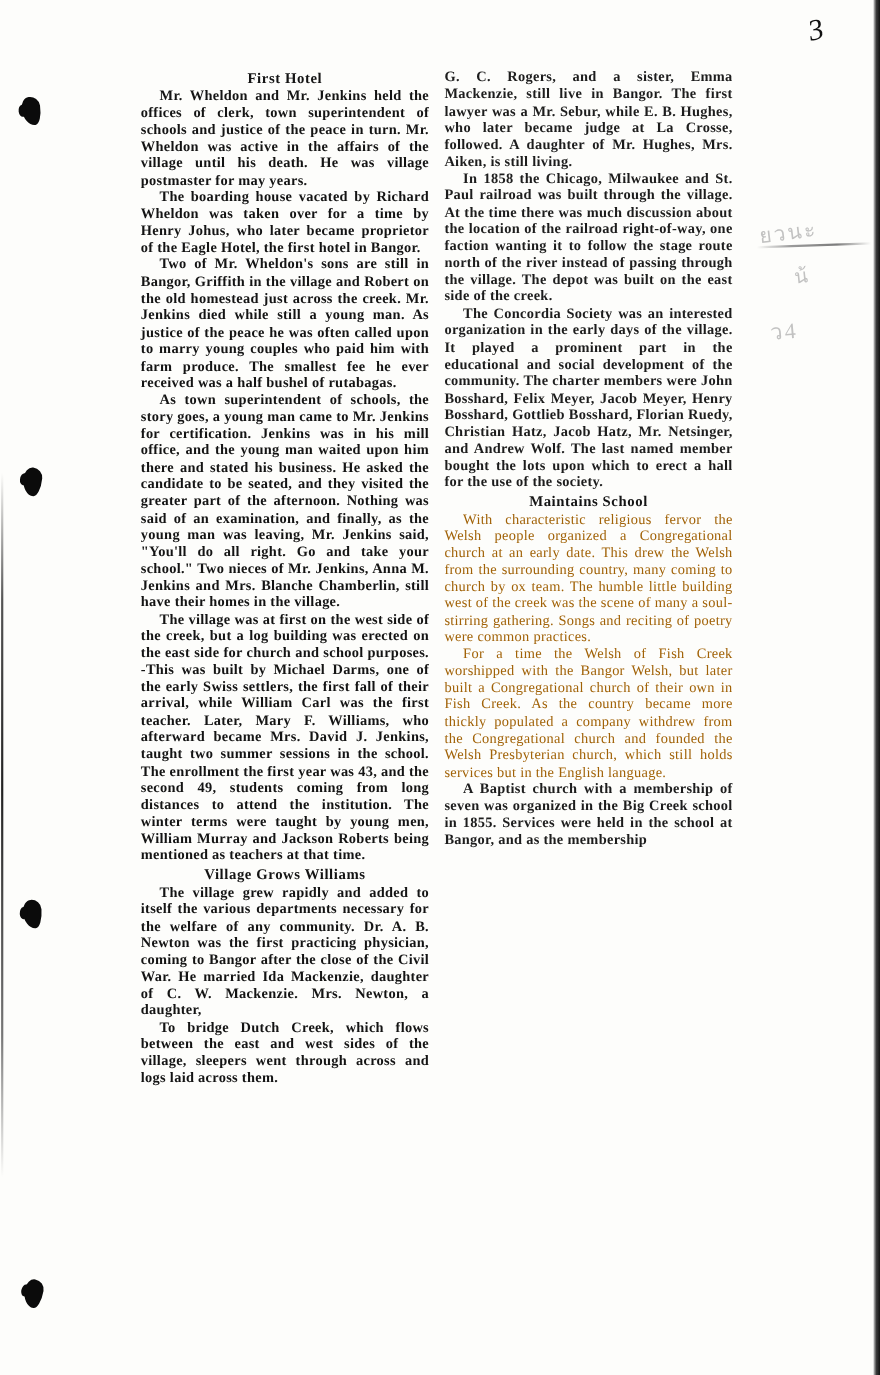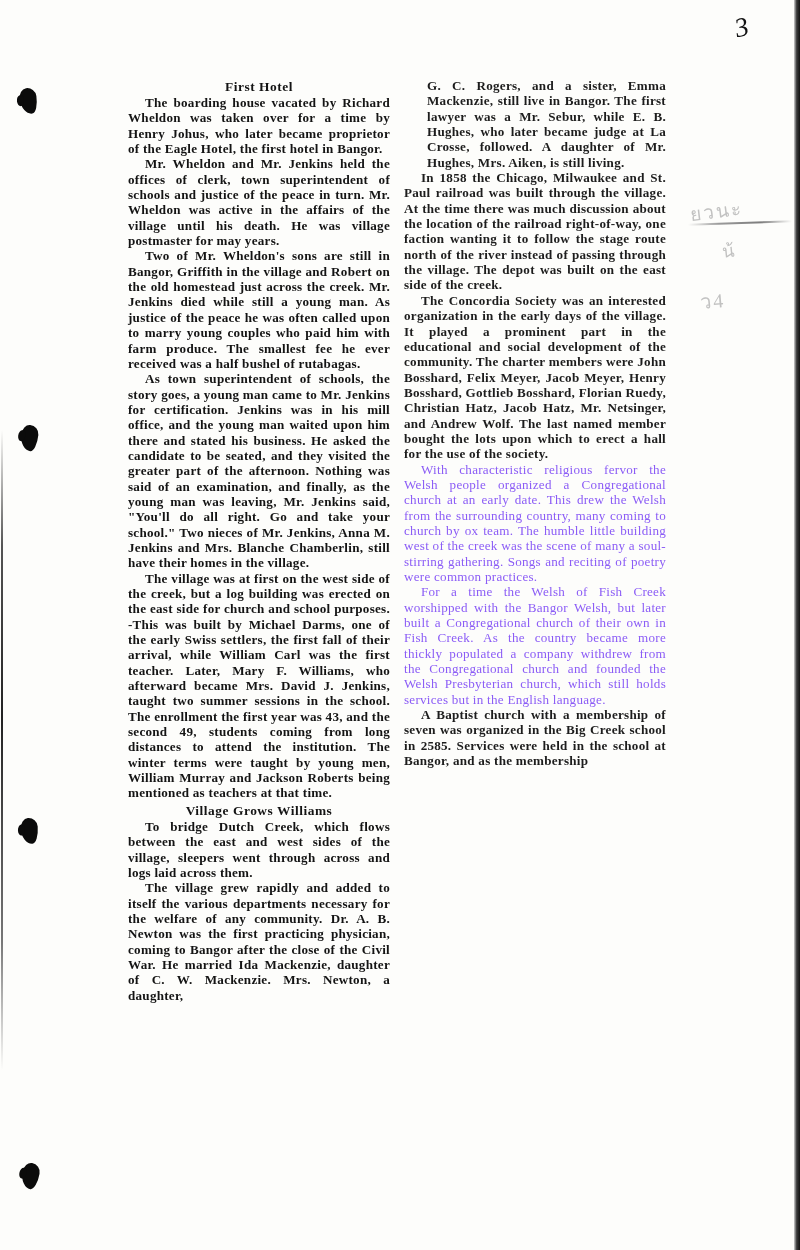--- a/index.html
+++ b/index.html
@@ -83,57 +83,57 @@
     height: 2px;
     background: linear-gradient(to right, rgba(180,180,180,0) 0%, #9a9a9a 30%, #7d7d7d 70%, rgba(180,180,180,0) 100%);
     transform: rotate(-2deg);
   }
   .pencil-2 { left: 722px; top: 236px; font-size: 18px; transform: rotate(-6deg); }
   .pencil-3 { left: 700px; top: 285px; font-size: 20px; transform: rotate(-5deg); }
 
   
   .column {
     position: absolute;
-    top: 78px;
+    top: 62px;
     width: 262px;
     color: #141414;
     font-size: 13.1px;
     line-height: 15.35px;
     text-align: justify;
     text-justify: inter-word;
     -webkit-hyphens: none;
     hyphens: none;
     font-weight: 700;
     letter-spacing: .02em;
   }
   .column.left  { left: 128px; }
   .column.right { left: 404px; }
 
   .column p {
     margin: 0;
     text-indent: 17px;
     white-space: pre-wrap;
   }
-  .column p.no-indent { text-indent: 0; margin-left: 23px; }
+  .column p.no-indent { text-indent: 0; }
 
   .sub-head {
     margin: 0;
     text-align: center;
     font-weight: 700;
     font-size: 13.4px;
     line-height: 17px;
     letter-spacing: .04em;
     text-indent: 0 !important;
   }
   .sub-head.spaced-above { margin-top: 1px; }
 
   
   .column.right { color: #1d1d1d; font-weight: 600; }
   .column.right .sub-head { color: #151515; font-weight: 700; }
-  .column.right .faded { color: #8b5cf6; font-weight: 500; }
+  .column.right .faded { color: #a16207; font-weight: 500; }
 </style>
 </head>
 <body>
 
 <div class="page">
 
   <div class="scan-edge-right"></div>
   <div class="scan-edge-left"></div>
 
   <div class="tape-blob" style="left:20px; top:88px;"></div>
@@ -143,32 +143,33 @@
 
   <div class="hand-page-number">3</div>
 
   <div class="pencil-note pencil-1">ยวนะ</div>
   <div class="pencil-1-rule"></div>
   <div class="pencil-note pencil-2">น้</div>
   <div class="pencil-note pencil-3">ว4</div>
 
   <div class="column left">
     <p class="sub-head">First Hotel</p>
+    <p>Mr. Wheldon and Mr. Jenkins held the offices of clerk, town superintendent of schools and justice of the peace in turn. Mr. Wheldon was active in the affairs of the village until his death. He was village postmaster for may years.</p>
     <p>The boarding house vacated by Richard Wheldon was taken over for a time by Henry Johus, who later became proprietor of the Eagle Hotel, the first hotel in Bangor.</p>
-    <p>Mr. Wheldon and Mr. Jenkins held the offices of clerk, town superintendent of schools and justice of the peace in turn. Mr. Wheldon was active in the affairs of the village until his death. He was village postmaster for may years.</p>
     <p>Two of Mr. Wheldon's sons are still in Bangor, Griffith in the village and Robert on the old homestead just across the creek. Mr. Jenkins died while still a young man. As justice of the peace he was often called upon to marry young couples who paid him with farm produce. The smallest fee he ever received was a half bushel of rutabagas.</p>
     <p>As town superintendent of schools, the story goes, a young man came to Mr. Jenkins for certification. Jenkins was in his mill office, and the young man waited upon him there and stated his business. He asked the candidate to be seated, and they visited the greater part of the afternoon. Nothing was said of an examination, and finally, as the young man was leaving, Mr. Jenkins said, "You'll do all right. Go and take your school." Two nieces of Mr. Jenkins, Anna M. Jenkins and Mrs. Blanche Chamberlin, still have their homes in the village.</p>
     <p>The village was at first on the west side of the creek, but a log building was erected on the east side for church and school purposes. -This was built by Michael Darms, one of the early Swiss settlers, the first fall of their arrival, while William Carl was the first teacher. Later, Mary F. Williams, who afterward became Mrs. David J. Jenkins, taught two summer sessions in the school. The enrollment the first year was 43, and the second 49, students coming from long distances to attend the institution. The winter terms were taught by young men, William Murray and Jackson Roberts being mentioned as teachers at that time.</p>
     <p class="sub-head spaced-above">Village Grows Williams</p>
+    <p>The village grew rapidly and added to itself the various departments necessary for the welfare of any community. Dr. A. B. Newton was the first practicing physician, coming to Bangor after the close of the Civil War. He married Ida Mackenzie, daughter of C. W. Mackenzie. Mrs. Newton, a daughter,</p>
     <p>To bridge Dutch Creek, which flows between the east and west sides of the village, sleepers went through across and logs laid across them.</p>
-    <p>The village grew rapidly and added to itself the various departments necessary for the welfare of any community. Dr. A. B. Newton was the first practicing physician, coming to Bangor after the close of the Civil War. He married Ida Mackenzie, daughter of C. W. Mackenzie. Mrs. Newton, a daughter,</p>
   </div>
 
   <div class="column right">
     <p class="no-indent">G. C. Rogers, and a sister, Emma Mackenzie, still live in Bangor. The first lawyer was a Mr. Sebur, while E. B. Hughes, who later became judge at La Crosse, followed. A daughter of Mr. Hughes, Mrs. Aiken, is still living.</p>
     <p>In 1858 the Chicago, Milwaukee and St. Paul railroad was built through the village. At the time there was much discussion about the location of the railroad right-of-way, one faction wanting it to follow the stage route north of the river instead of passing through the village. The depot was built on the east side of the creek.</p>
     <p>The Concordia Society was an interested organization in the early days of the village. It played a prominent part in the educational and social development of the community. The charter members were John Bosshard, Felix Meyer, Jacob Meyer, Henry Bosshard, Gottlieb Bosshard, Florian Ruedy, Christian Hatz, Jacob Hatz, Mr. Netsinger, and Andrew Wolf. The last named member bought the lots upon which to erect a hall for the use of the society.</p>
+    <p class="sub-head spaced-above">Maintains School</p>
     <p class="faded">With characteristic religious fervor the Welsh people organized a Congregational church at an early date. This drew the Welsh from the surrounding country, many coming to church by ox team. The humble little building west of the creek was the scene of many a soul-stirring gathering. Songs and reciting of poetry were common practices.</p>
     <p class="faded">For a time the Welsh of Fish Creek worshipped with the Bangor Welsh, but later built a Congregational church of their own in Fish Creek. As the country became more thickly populated a company withdrew from the Congregational church and founded the Welsh Presbyterian church, which still holds services but in the English language.</p>
-    <p>A Baptist church with a membership of seven was organized in the Big Creek school in 2585. Services were held in the school at Bangor, and as the membership</p>
+    <p>A Baptist church with a membership of seven was organized in the Big Creek school in 1855. Services were held in the school at Bangor, and as the membership</p>
   </div>
 
 </div>
 
 </body></html>

